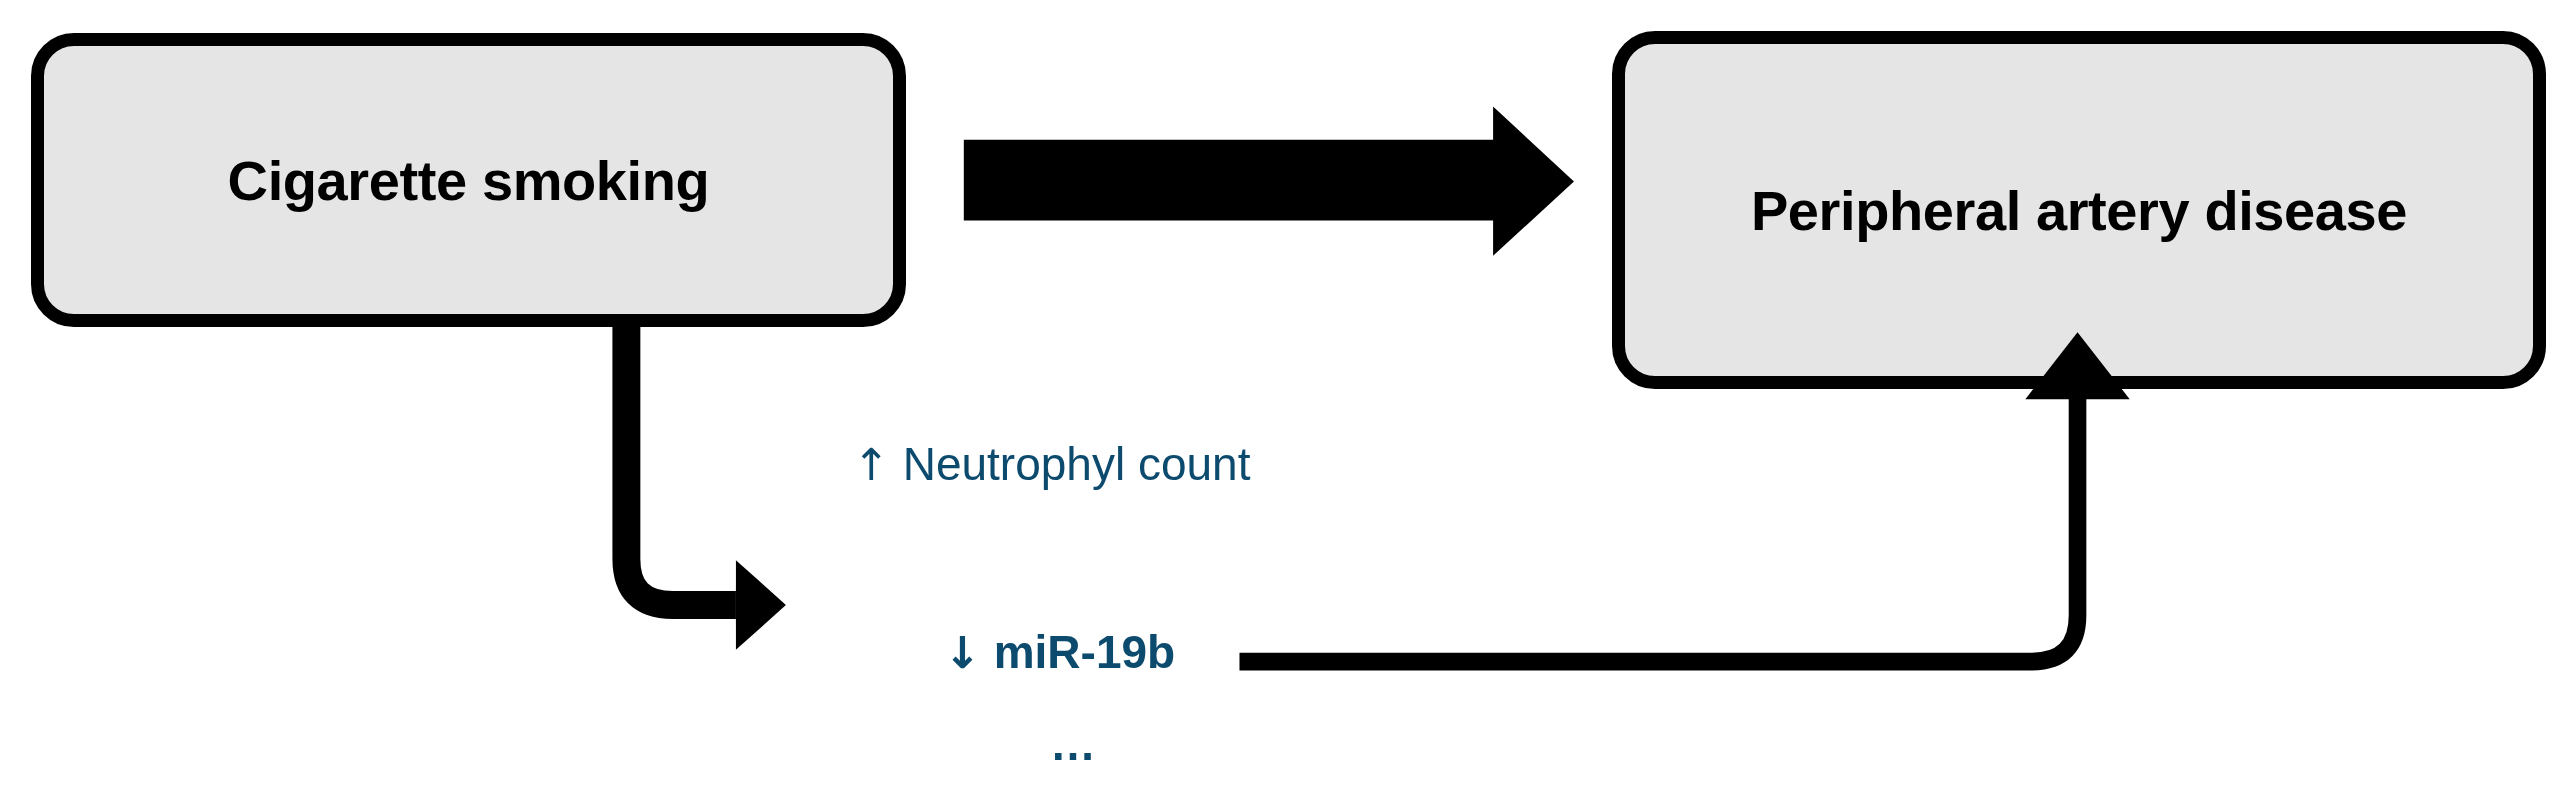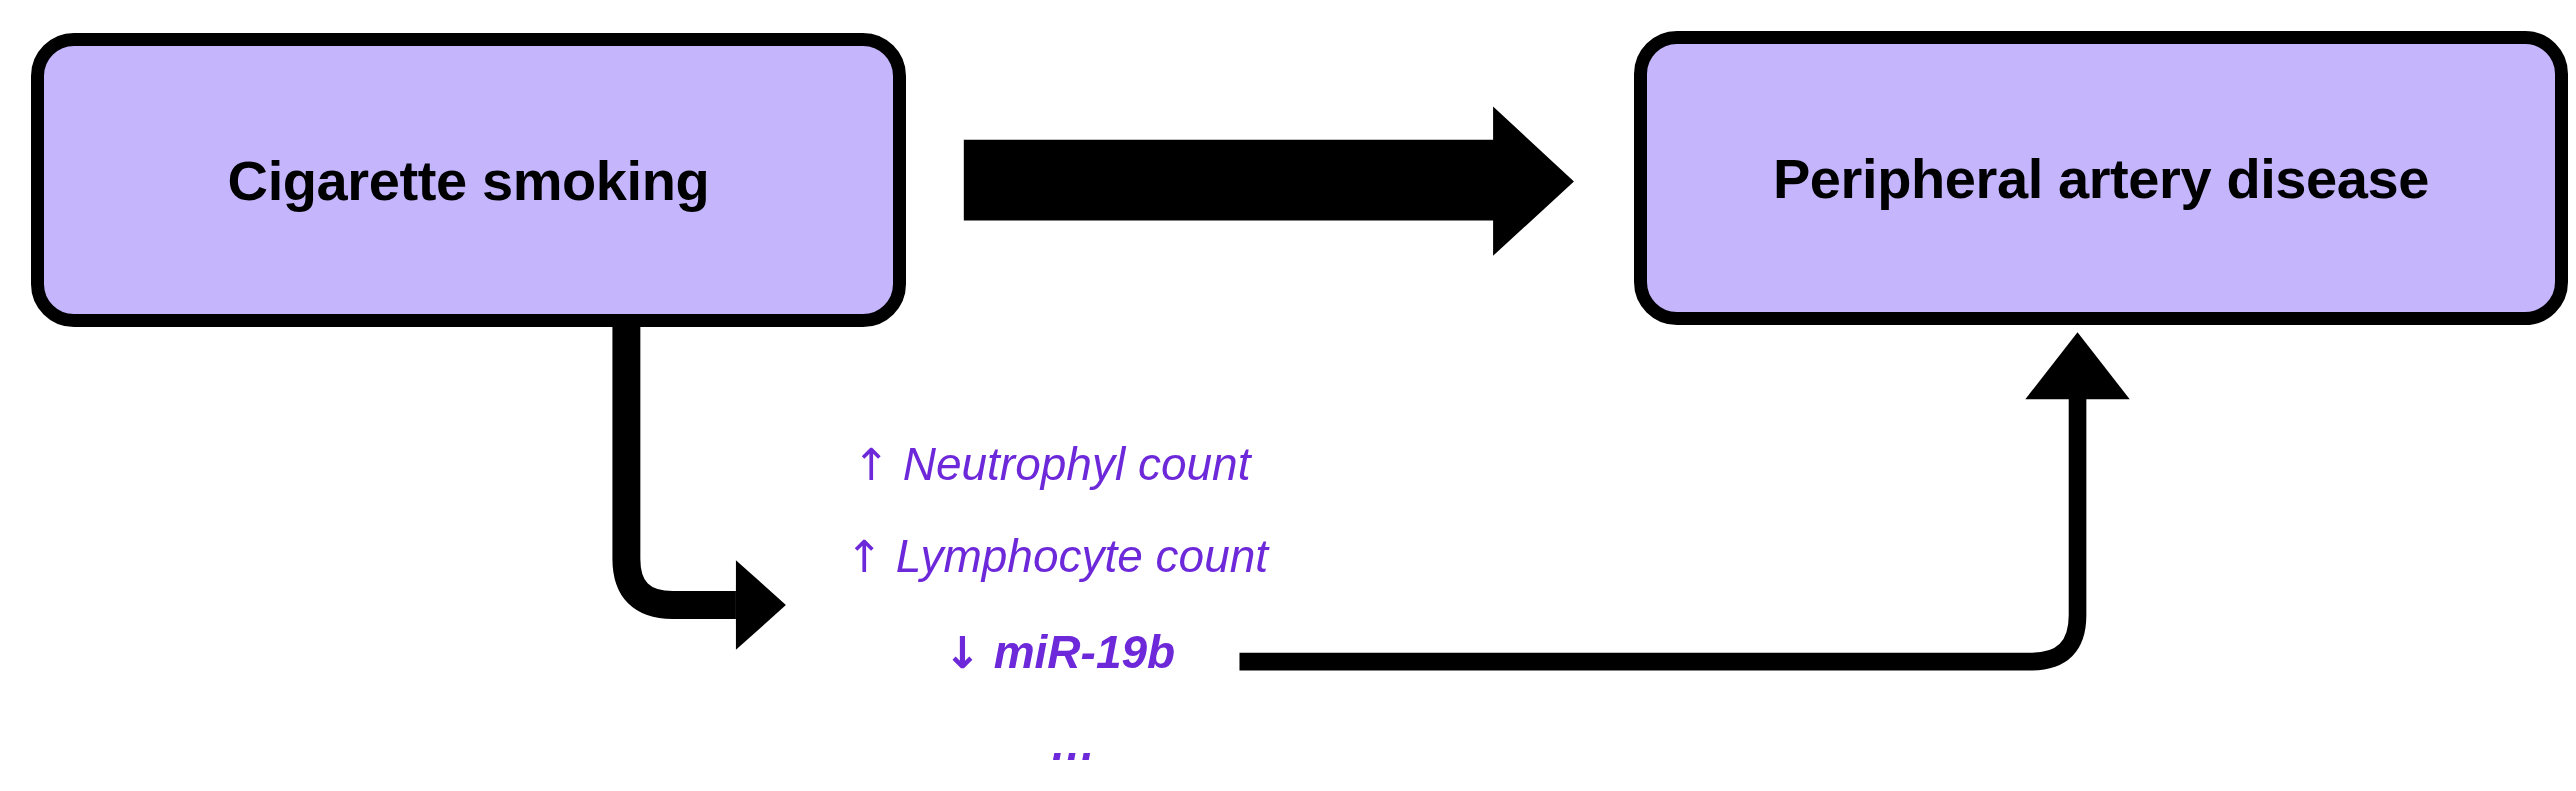--- a/index.html
+++ b/index.html
@@ -13,21 +13,21 @@
   #canvas {
     position: relative;
     width: 2576px;
     height: 791px;
     background: #ffffff;
     overflow: hidden;
   }
   .node-box {
     position: absolute;
     box-sizing: border-box;
-    background: #c4b5fd;
+    background: #e5e5e5;
     border: 13.2px solid #000000;
     border-radius: 43px;
     display: flex;
     align-items: center;
     justify-content: center;
   }
   .node-label {
     font-family: "Liberation Sans", sans-serif;
     font-weight: bold;
     font-size: 56px;
@@ -38,31 +38,29 @@
   #box-smoking {
     left: 31px;
     top: 33px;
     width: 875px;
     height: 294px;
   }
   #box-pad {
     left: 1612px;
     top: 31px;
     width: 934px;
-    height: 294px;
-    margin-left: 22px;
+    height: 358px;
   }
   .mediator-line {
     position: absolute;
     font-family: "Liberation Sans", sans-serif;
     font-size: 46px;
-    color: #6d28d9;
+    color: #0c4a6e;
     white-space: nowrap;
     line-height: 1;
-    font-style: italic;
   }
   .mediator-line .glyph {
     font-family: "DejaVu Sans", sans-serif;
     font-size: 44px;
   }
   #mediator-1 { left: 853px; top: 441px; }
   #mediator-2 { left: 846px; top: 533px; }
   #mediator-3 { left: 944px; top: 629px; font-weight: bold; }
   #mediator-4 {
     left: 1050px;
@@ -101,24 +99,20 @@
 
     <path fill="none" stroke="#000000" stroke-width="24" d="M 1685,900 L 2762,900 Q 2825,900 2825,837 L 2825,540"></path>
     <polygon fill="#000000" points="2825,452 2896,543 2754,543"></polygon>
   </svg>
 
   <div class="mediator-line" id="mediator-1">
     <span class="glyph">↑</span>
     <span>Neutrophyl count</span>
   </div>
 
-  <div class="mediator-line" id="mediator-2">
-    <span class="glyph">↑</span>
-    <span>Lymphocyte count</span>
-  </div>
 
   <div class="mediator-line" id="mediator-3">
     <span class="glyph">↓</span>
     <span>miR-19b</span>
   </div>
 
   <div class="mediator-line" id="mediator-4">
     <span>…</span>
   </div>
 

